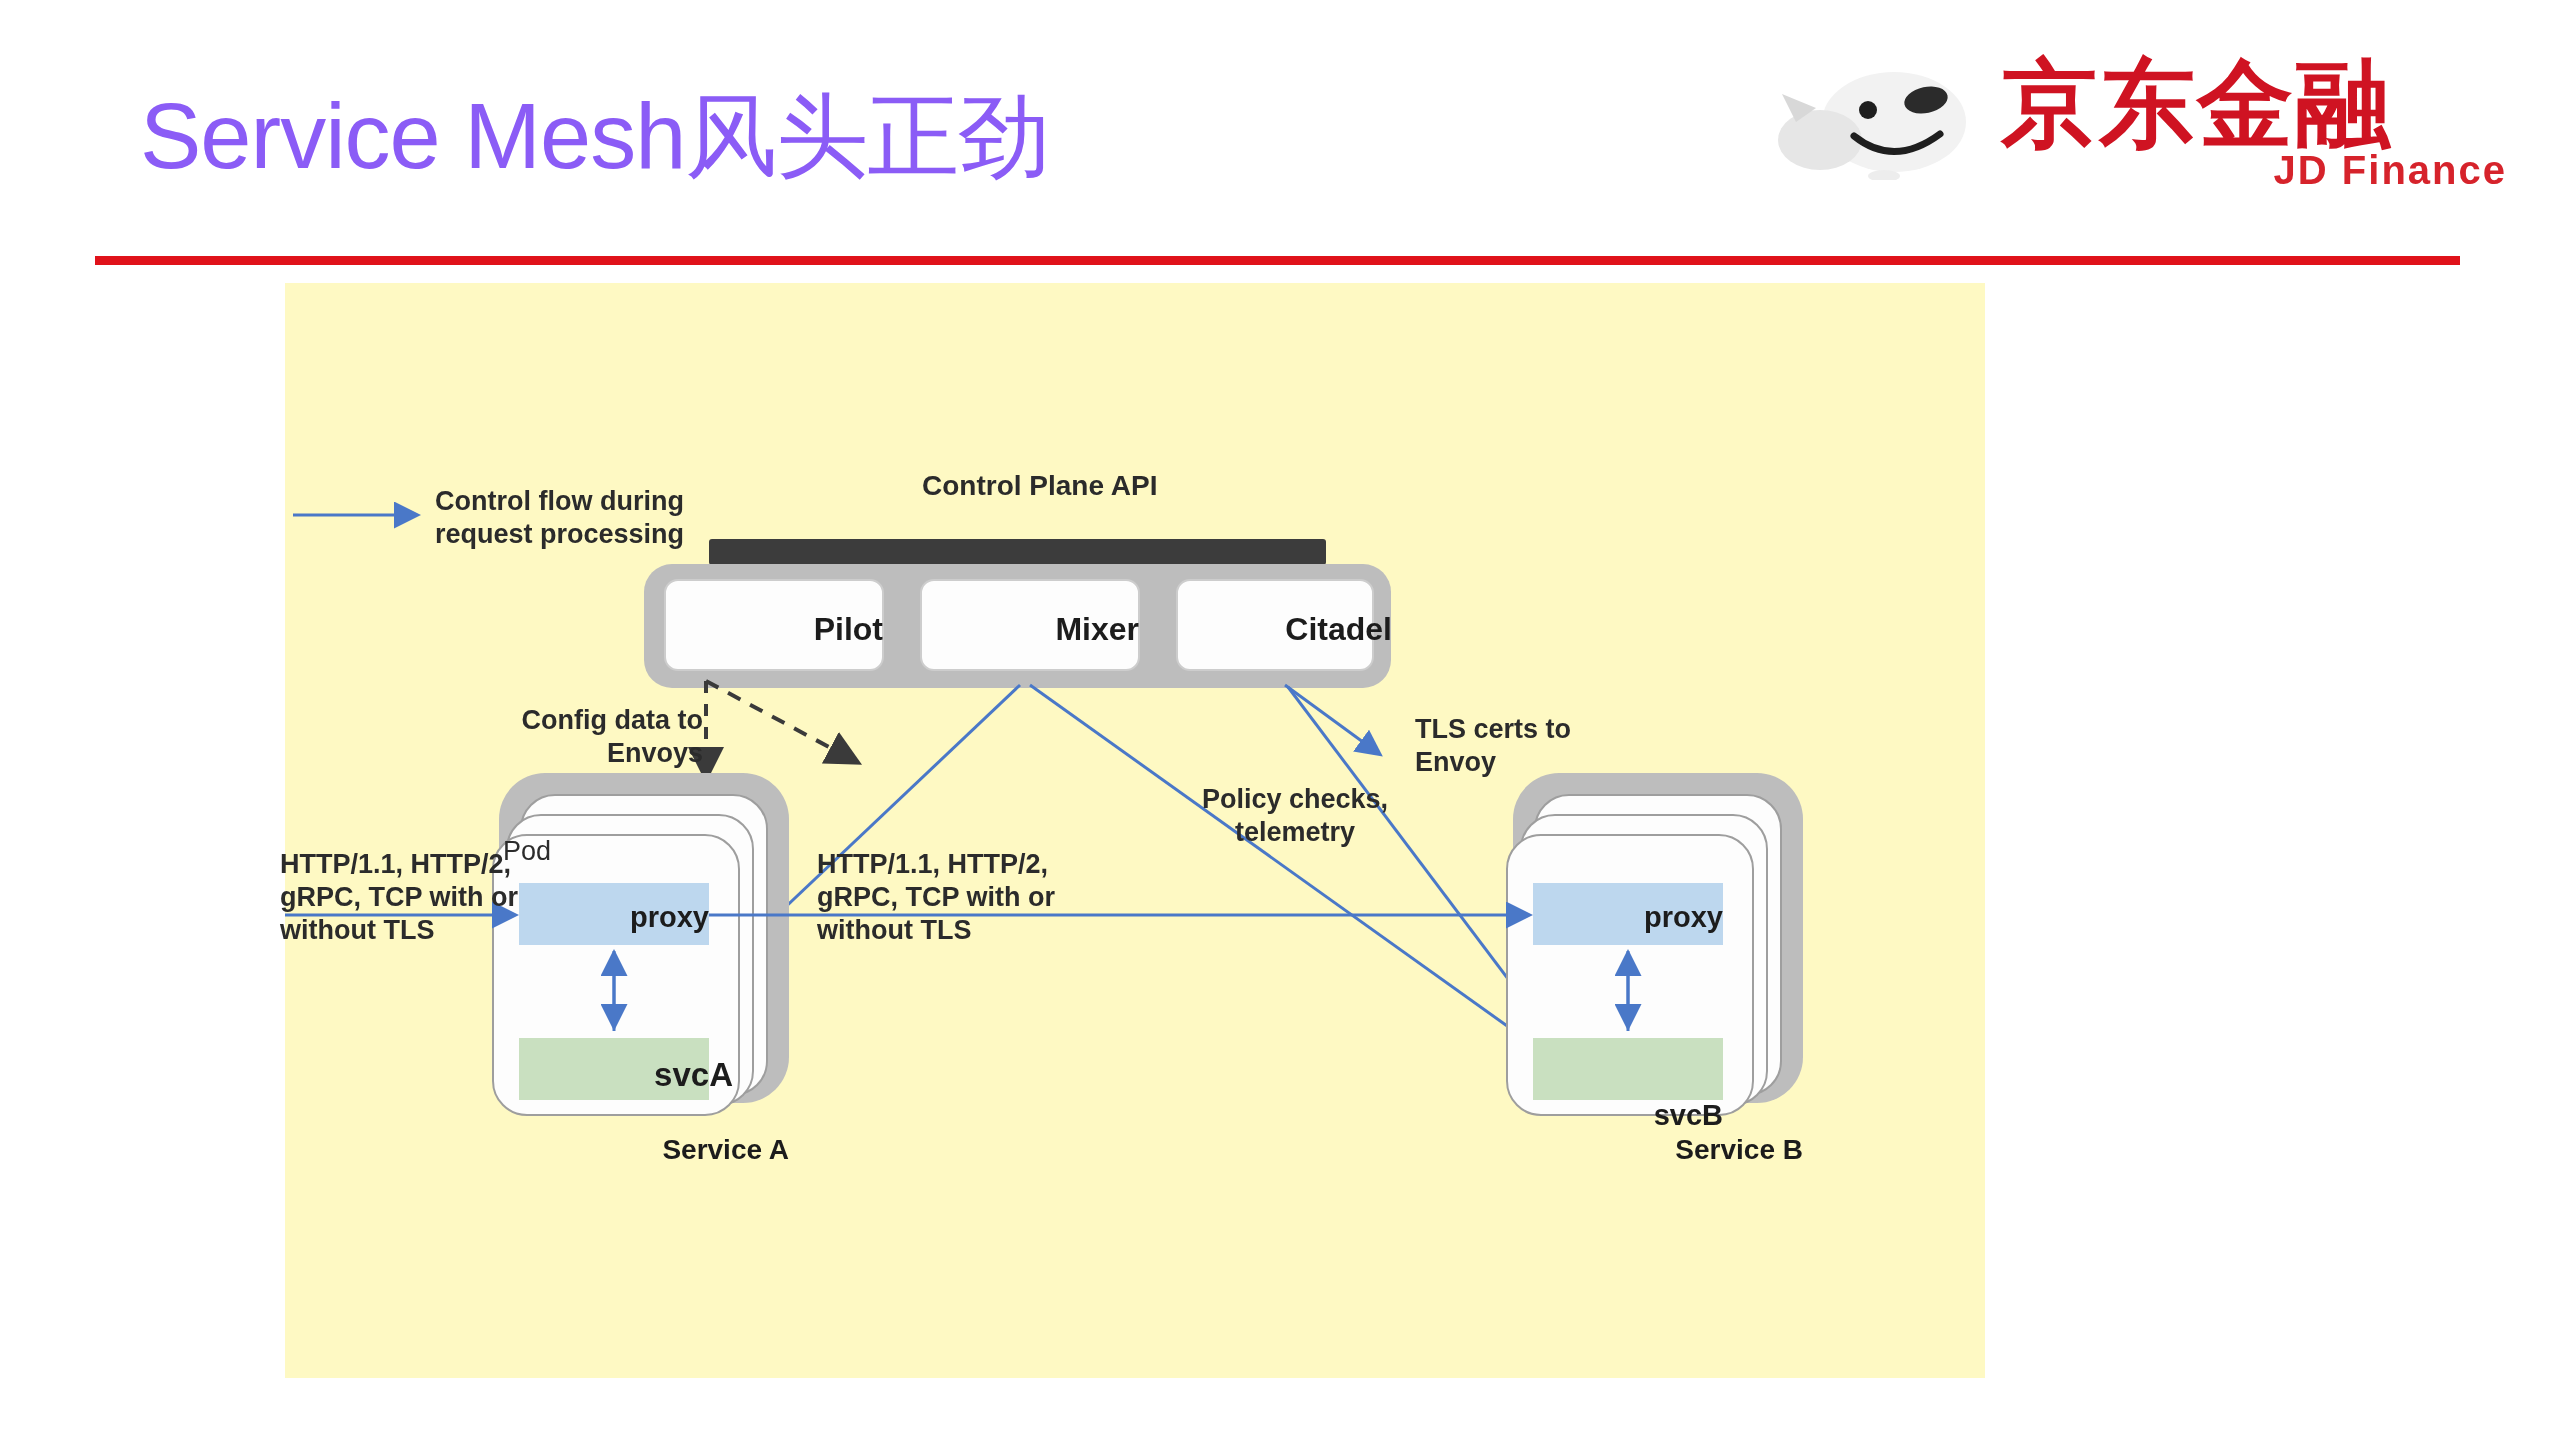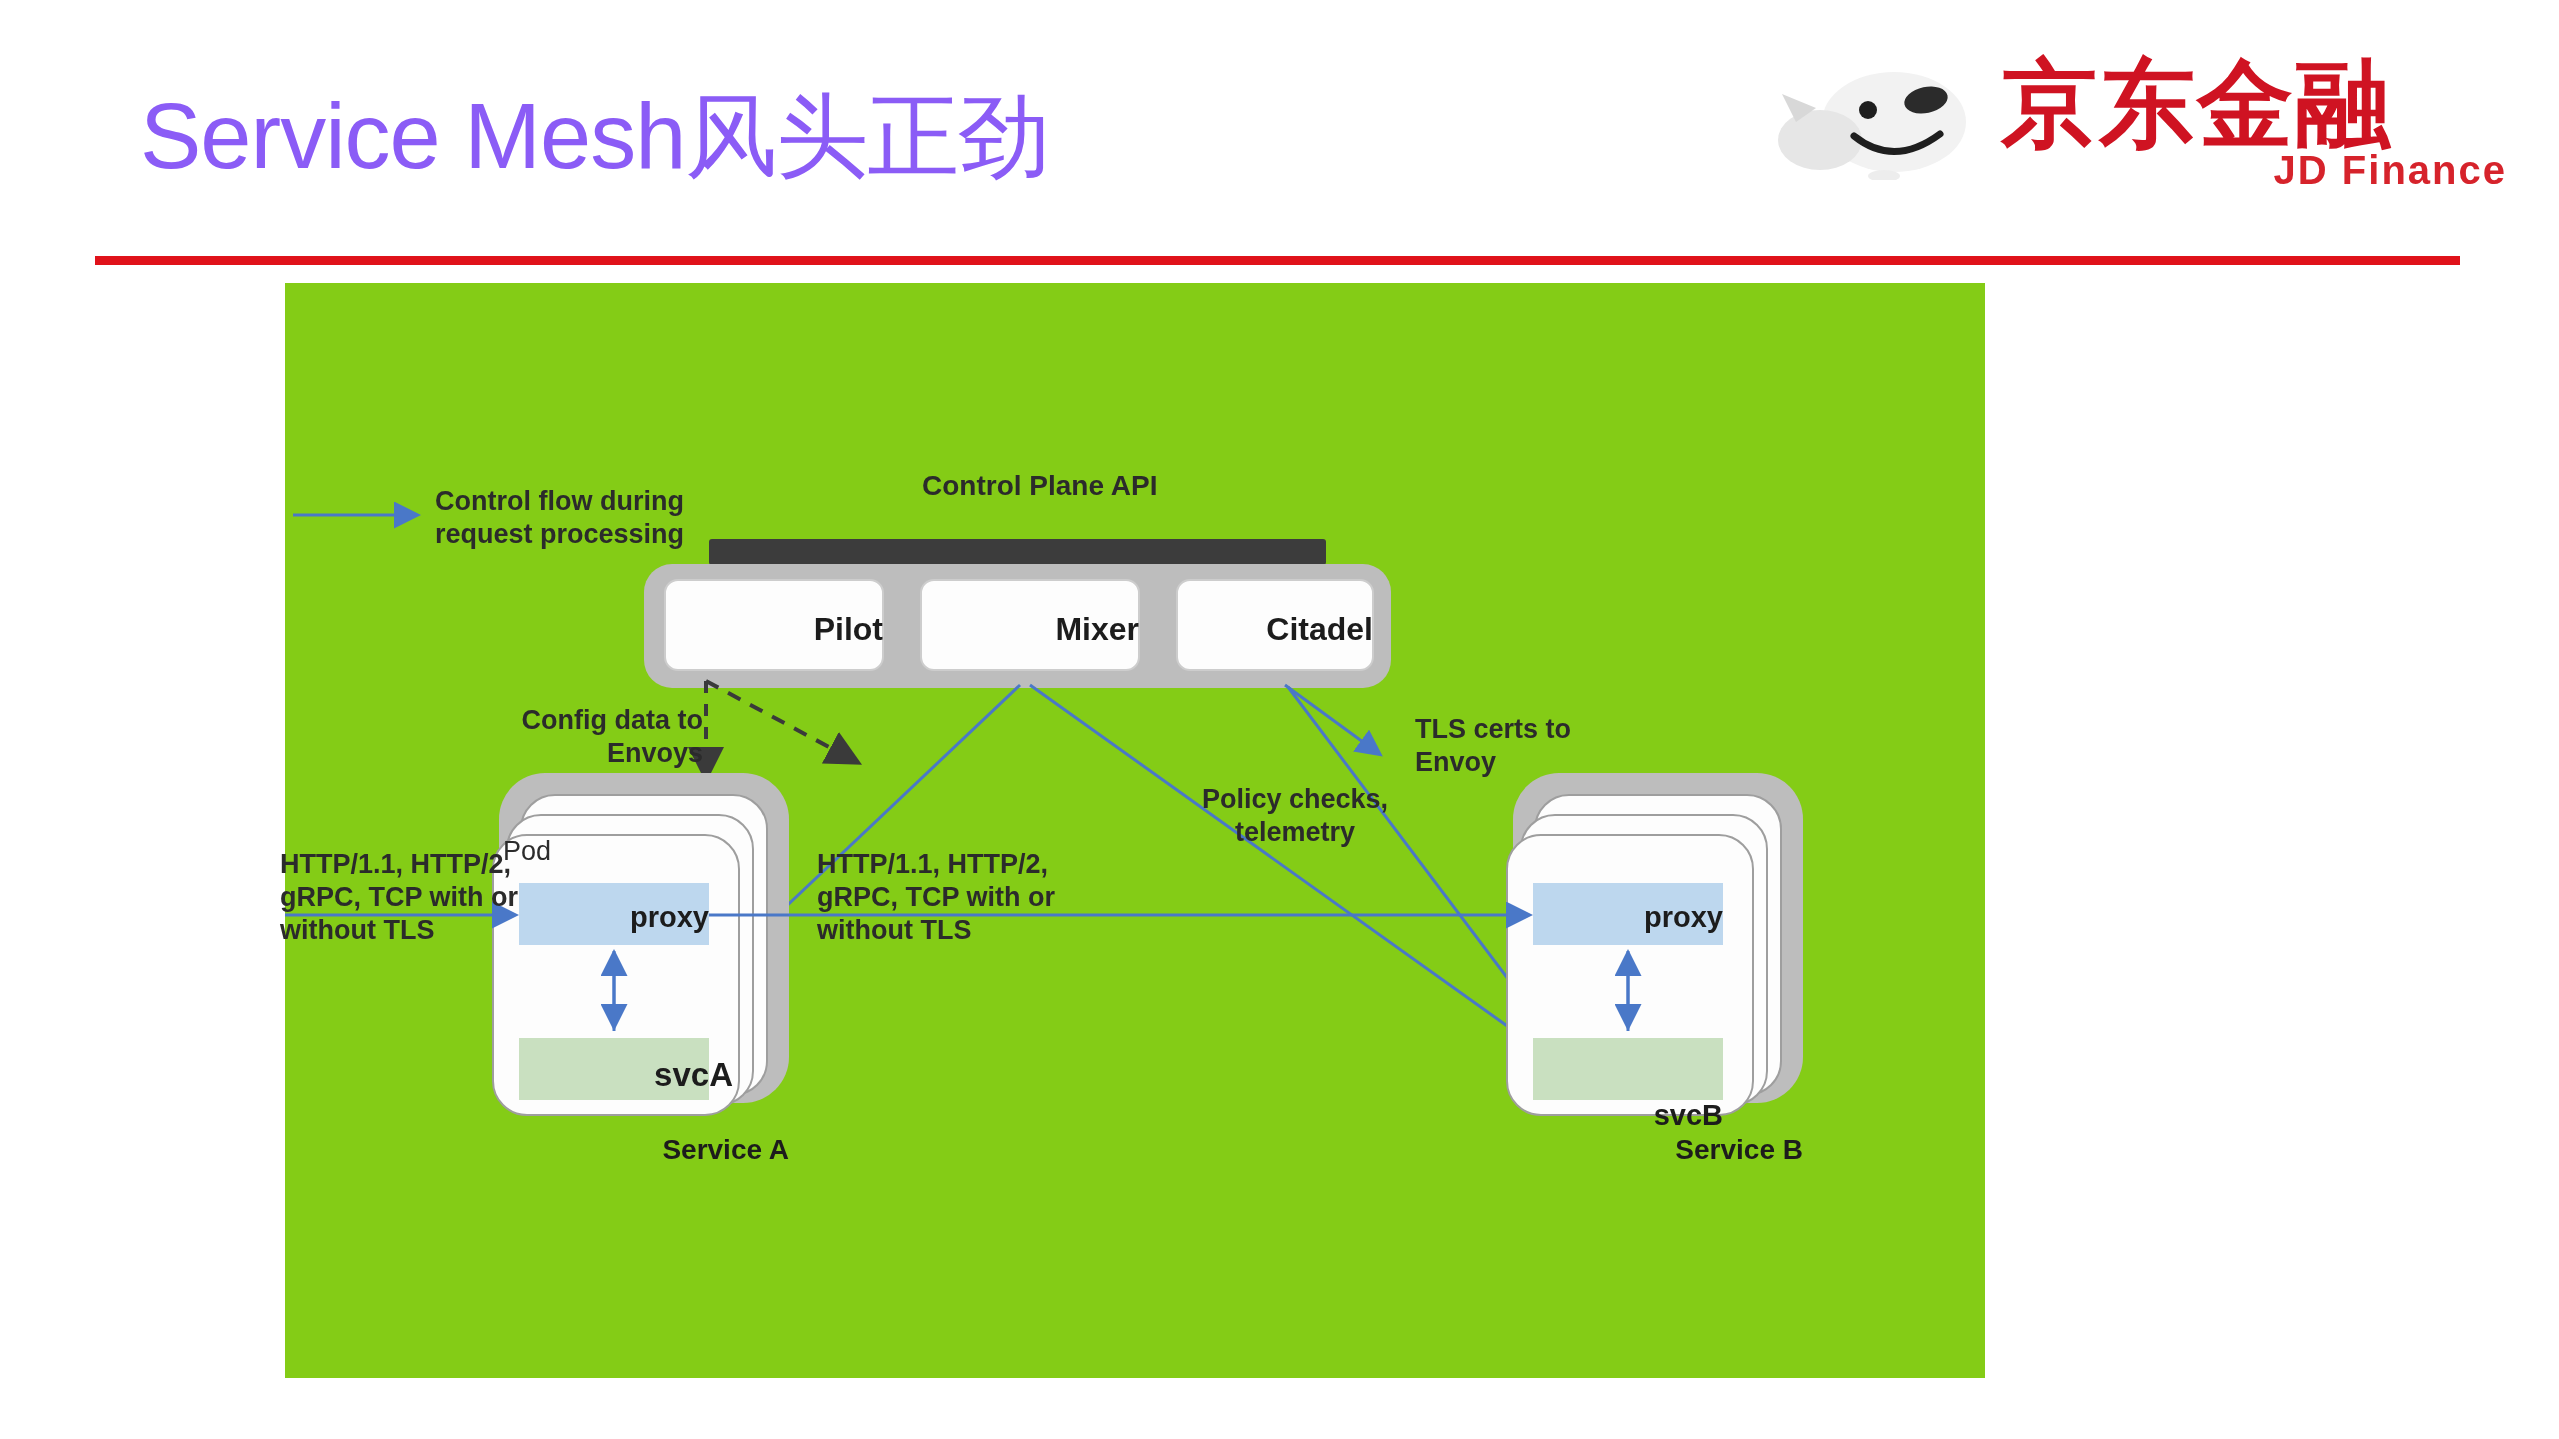--- a/index.html
+++ b/index.html
@@ -75,21 +75,21 @@
     text-align: center;
   }
 
   
   #diagram {
     position: absolute;
     left: 285px;
     top: 283px;
     width: 1700px;
     height: 1095px;
-    background: #84cc16;
+    background: #fef9c3;
   }
   #diagram-svg { position: absolute; left: 0; top: 0; }
 
   .dg-label {
     position: absolute;
     color: #2b2b2b;
     font-weight: 700;
     line-height: 1.22;
     white-space: pre-line;
   }
@@ -179,21 +179,21 @@
     <line x1="424" y1="632" x2="1242" y2="632" stroke="#4a78c8" stroke-width="3" marker-end="url(#ah)"></line>
   </svg>
 
   <div class="dg-label" style="left:150px; top:202px; font-size:27px;">Control flow during
 request processing</div>
 
   <div class="dg-label" style="left:637px; top:186px; font-size:28px; font-weight:700;">Control Plane API</div>
 
   <div class="dg-node-text" style="left:380px; top:330px; width:218px; font-size:32px; font-weight:700;">Pilot</div>
   <div class="dg-node-text" style="left:636px; top:330px; width:218px; font-size:32px; font-weight:700;">Mixer</div>
-  <div class="dg-node-text" style="left:892px; top:330px; width:196px; font-size:32px; font-weight:700;">Citadel</div>
+  <div class="dg-node-text" style="left:892px; top:330px; width:196px; font-size:32px; font-weight:700;padding-left:19px;">Citadel</div>
 
   <div class="dg-label" style="left:168px; top:421px; width:250px; font-size:27px; text-align:right;">Config data to
 Envoys</div>
 
   <div class="dg-label" style="left:1130px; top:430px; font-size:27px;">TLS certs to
 Envoy</div>
 
   <div class="dg-label" style="left:895px; top:500px; width:230px; font-size:27px; text-align:center;">Policy checks,
 telemetry</div>
 

